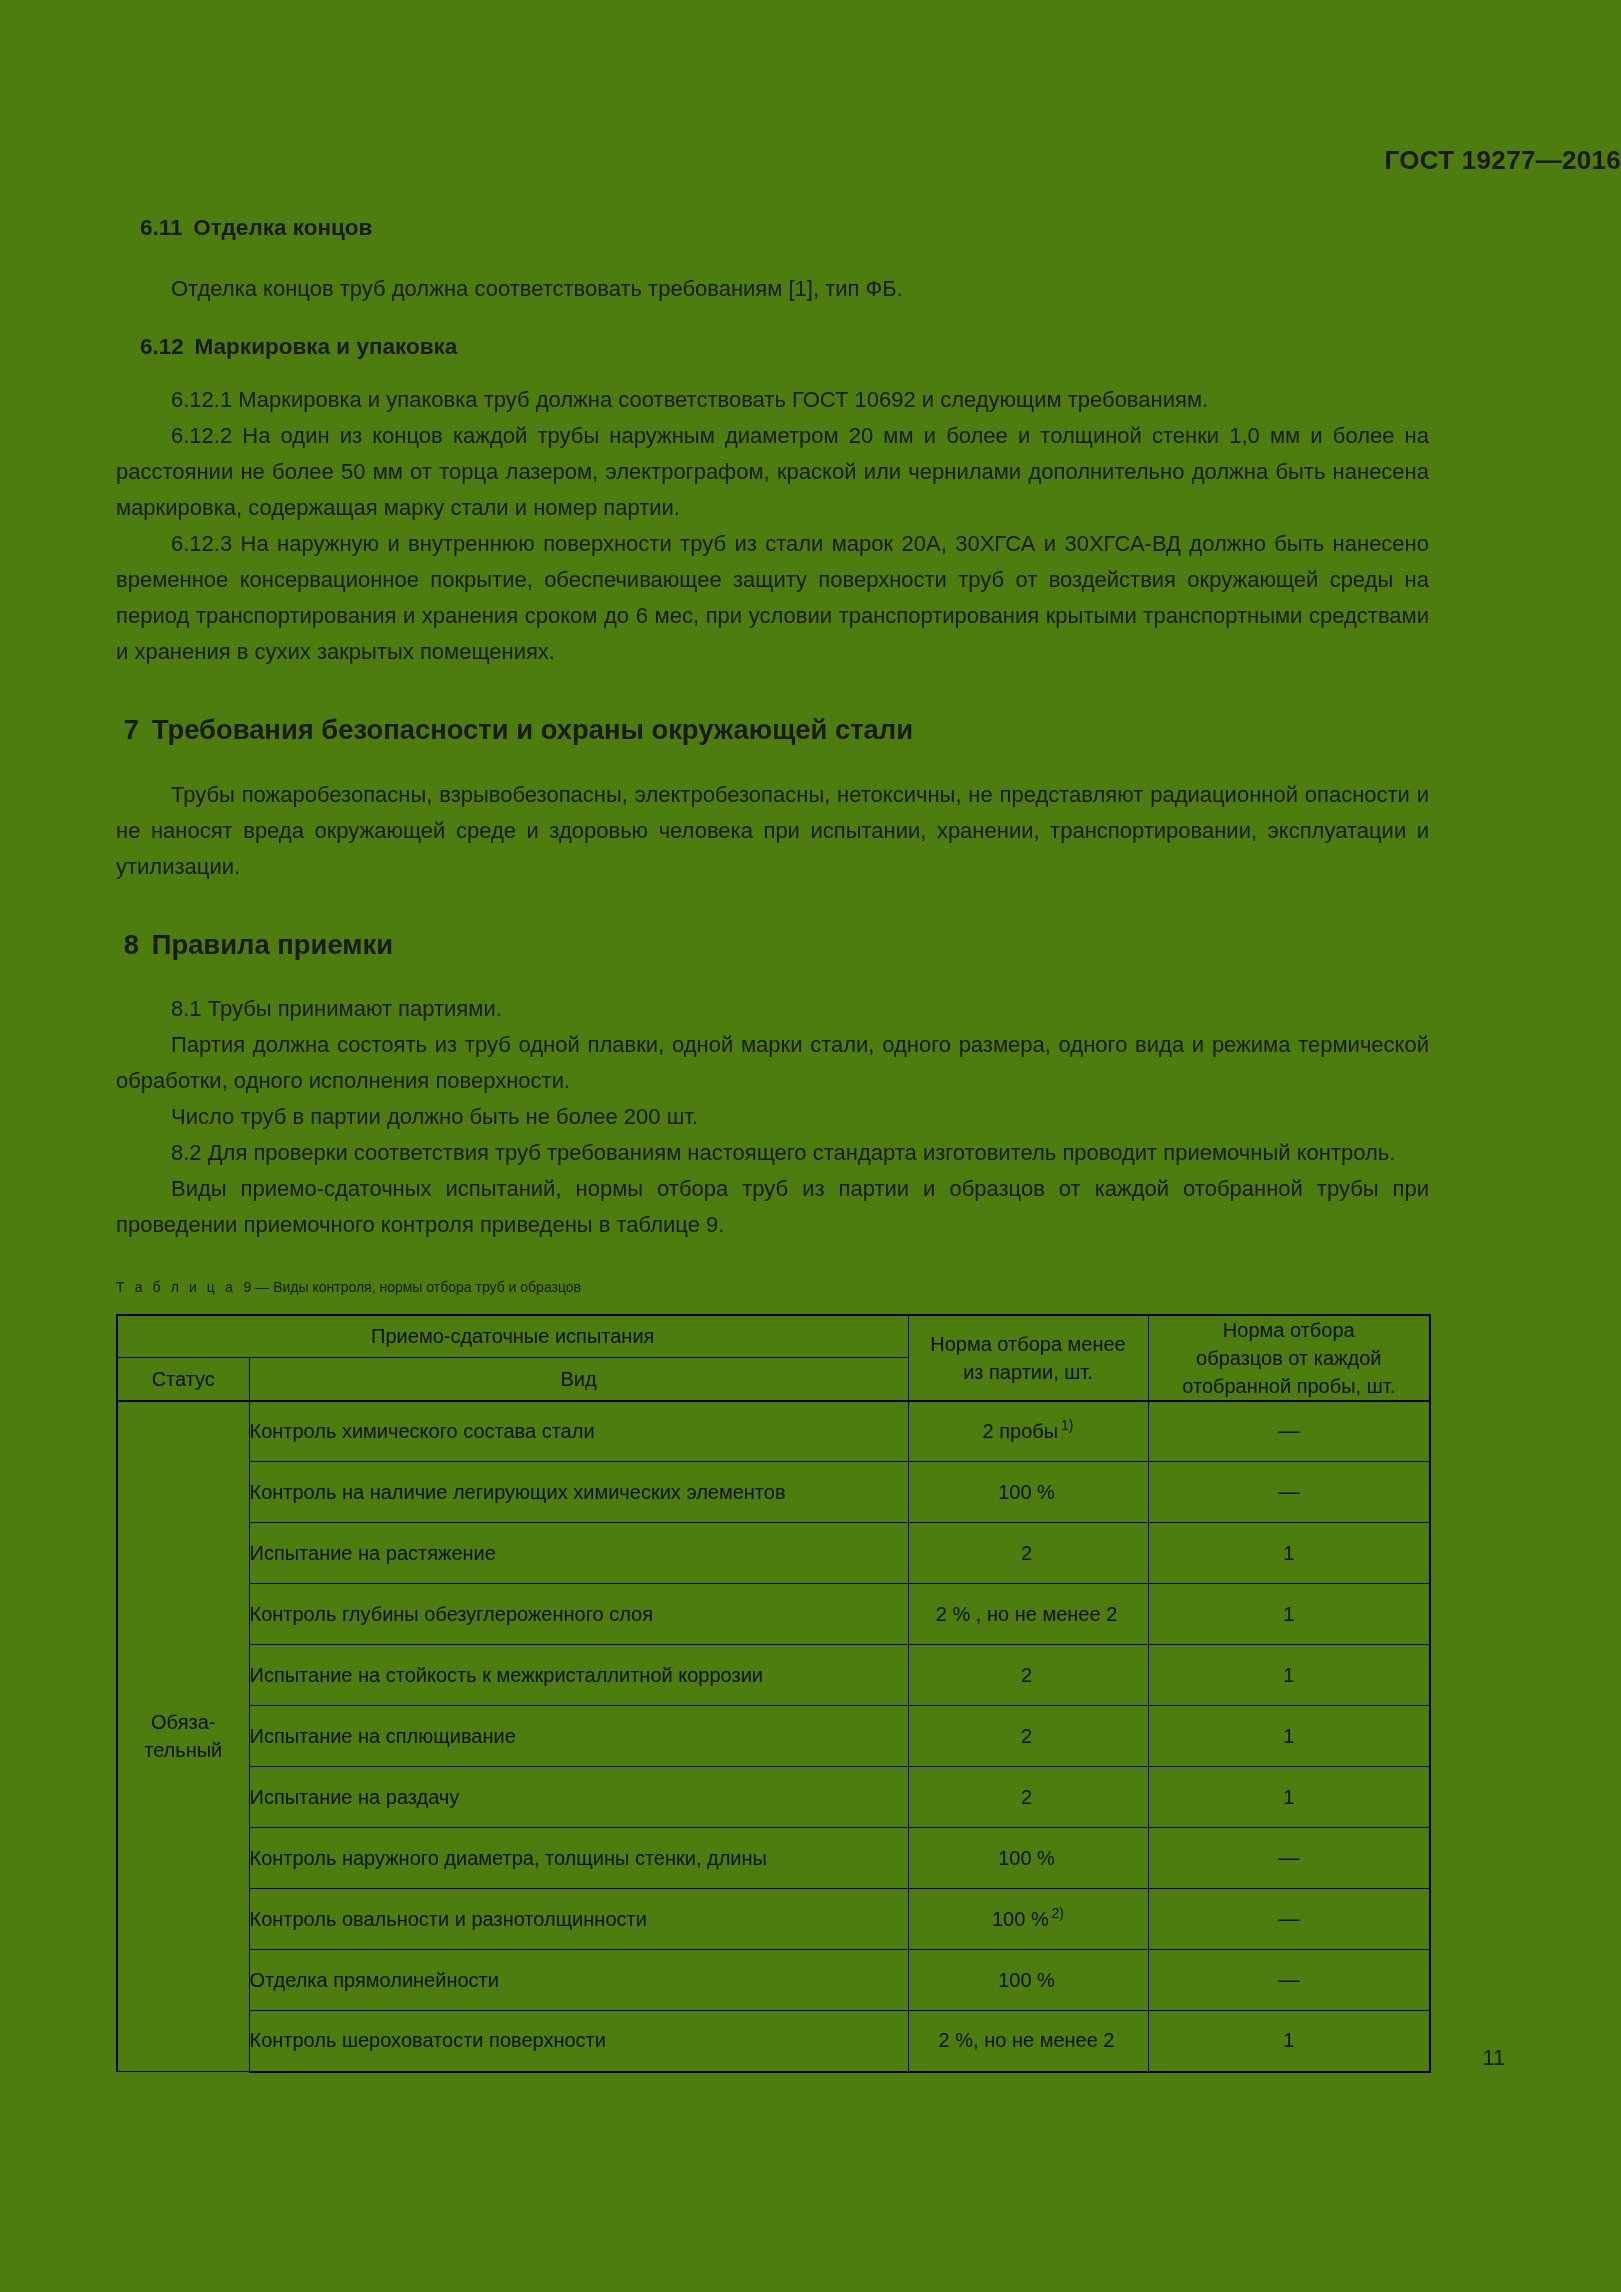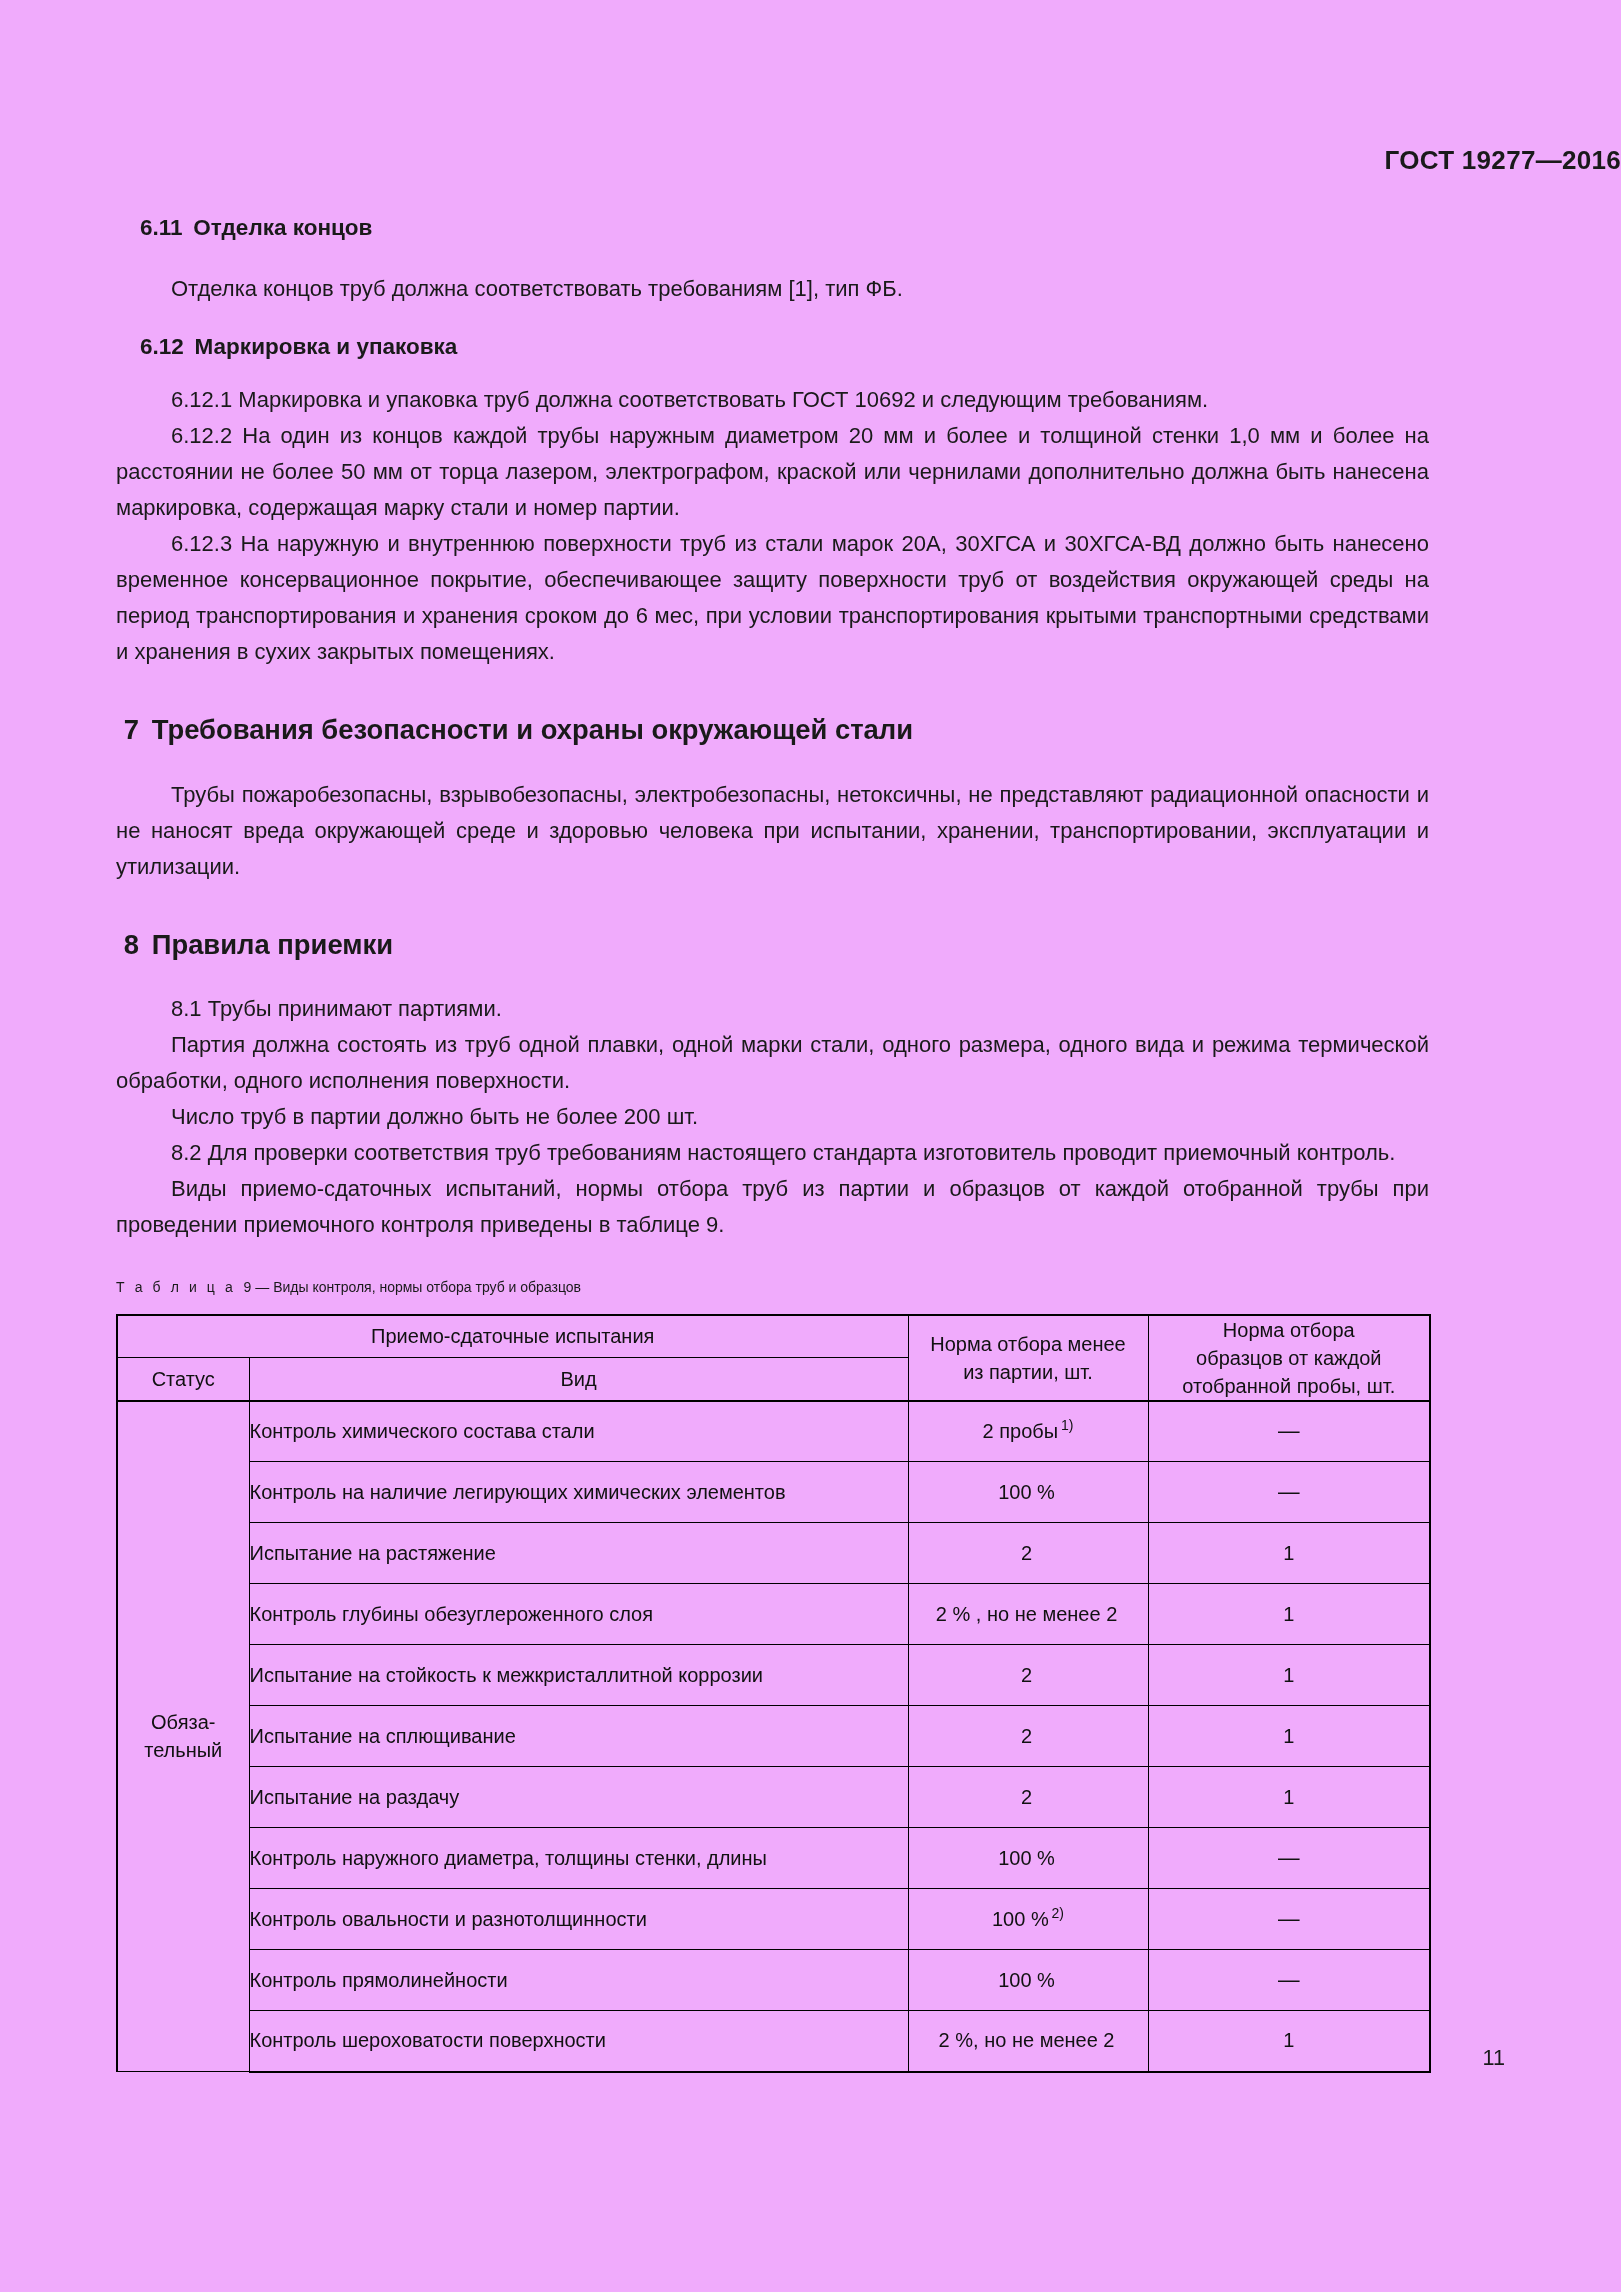--- a/index.html
+++ b/index.html
@@ -8,21 +8,21 @@
     background: #ffffff;
   }
   body {
     font-family: "Liberation Sans", sans-serif;
     color: #1a1a1a;
   }
   .page {
     position: relative;
     width: 1621px;
     height: 2293px;
-    background: #f0abfc;
+    background: #4d7c0f;
     overflow: hidden;
     box-sizing: border-box;
   }
   .content {
     position: absolute;
     left: 116px;
     top: 0;
     width: 1313px;
   }
 
@@ -262,21 +262,21 @@
           <td class="cell c-center outer-right dash">—</td>
         </tr>
 
         <tr class="row-h">
           <td class="cell c-left">Контроль овальности и разнотолщинности</td>
           <td class="cell c-center"><span>100 %</span><sup class="fn">2)</sup></td>
           <td class="cell c-center outer-right dash">—</td>
         </tr>
 
         <tr class="row-h">
-          <td class="cell c-left">Контроль прямолинейности</td>
+          <td class="cell c-left">Отделка прямолинейности</td>
           <td class="cell c-center"><span>100 %</span><sup class="fn"></sup></td>
           <td class="cell c-center outer-right dash">—</td>
         </tr>
 
         <tr class="row-h">
           <td class="cell c-left outer-bottom">Контроль шероховатости поверхности</td>
           <td class="cell c-center outer-bottom"><span>2 %, но не менее 2</span><sup class="fn"></sup></td>
           <td class="cell c-center outer-right outer-bottom">1</td>
         </tr>
       </tbody>

